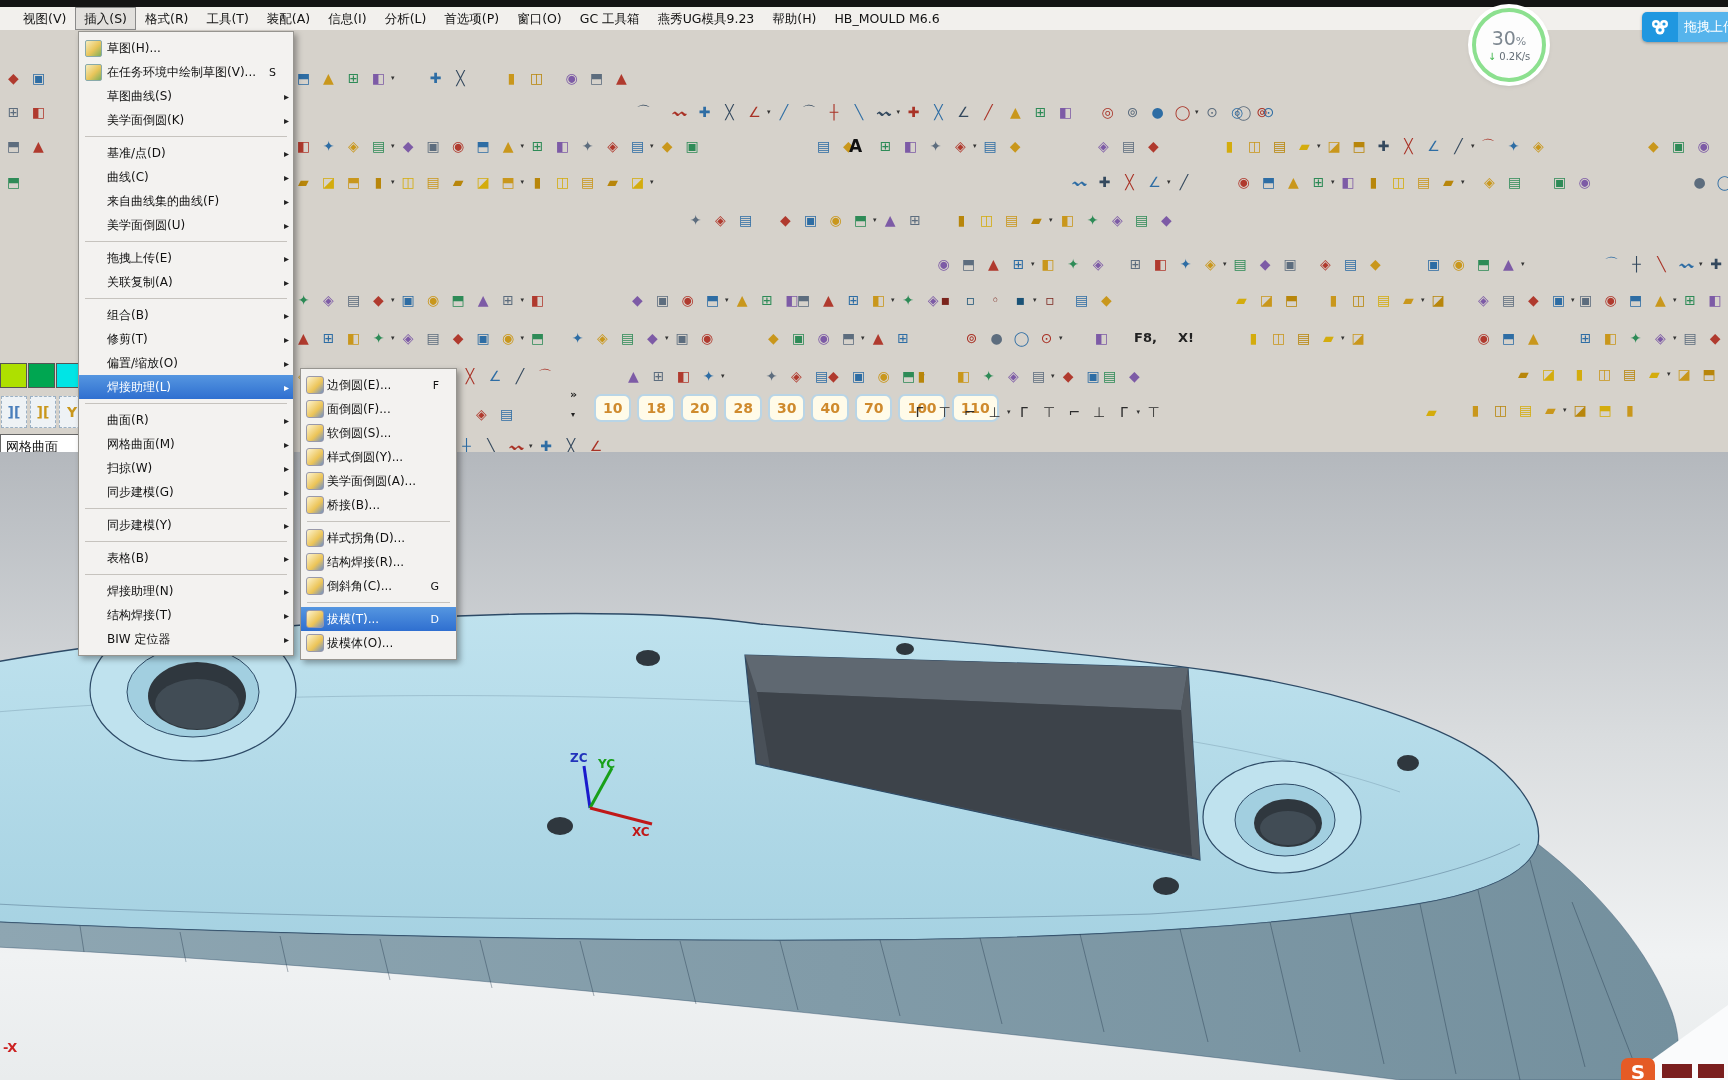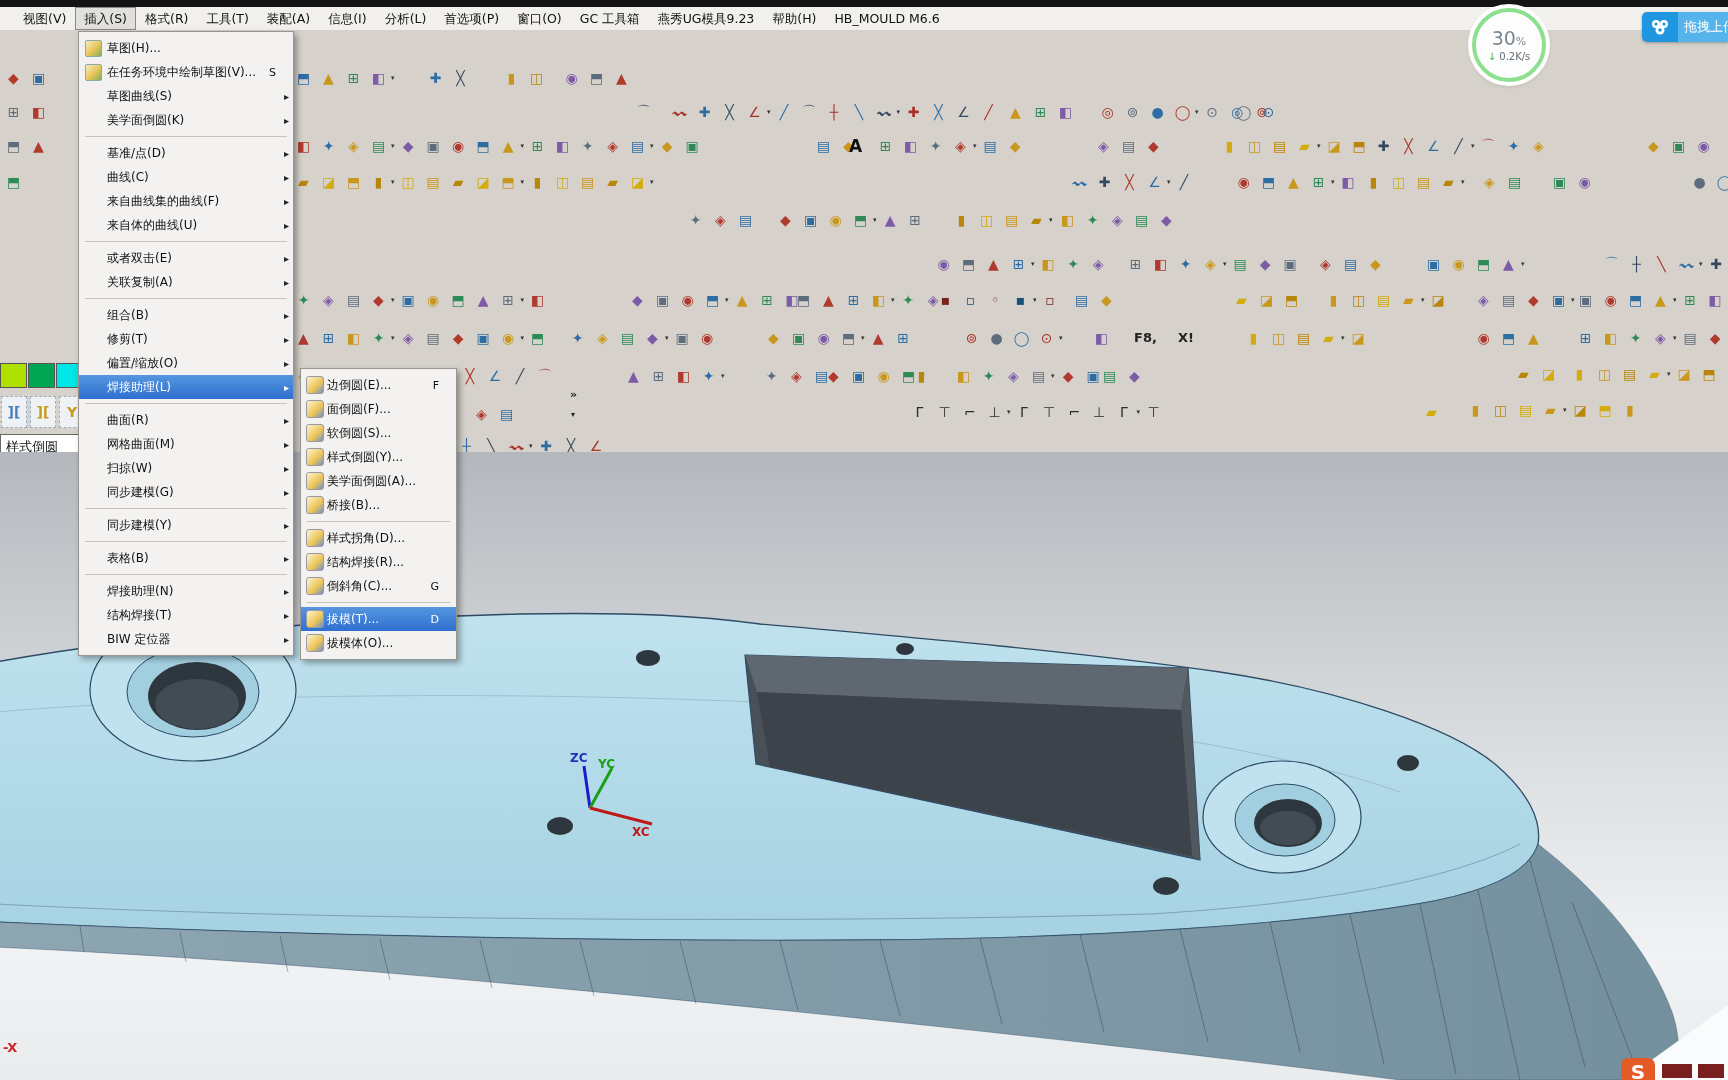--- a/index.html
+++ b/index.html
@@ -90,25 +90,36 @@
     <div class="abs" id="swatches">
         <div class="swatch" style="background: rgb(174, 224, 0);"></div>
         <div class="swatch" style="background: rgb(0, 166, 81);"></div>
         <div class="swatch" style="background: rgb(0, 229, 229);"></div>
       </div>
     <div class="abs" id="brackets">
         <div class="brk" style="color: rgb(74, 126, 187);">][</div>
         <div class="brk" style="color: rgb(201, 151, 28);">][</div>
         <div class="brk" style="color: rgb(201, 151, 28);">Y</div>
       </div>
+    <div class="abs" id="numbtns">
+        <div class="numbtn">10</div>
+        <div class="numbtn">18</div>
+        <div class="numbtn">20</div>
+        <div class="numbtn">28</div>
+        <div class="numbtn">30</div>
+        <div class="numbtn">40</div>
+        <div class="numbtn">70</div>
+        <div class="numbtn">100</div>
+        <div class="numbtn">110</div>
+      </div>
     <div class="abs chev" style="left:570px;top:358px;">»</div>
     <div class="abs chev" style="left:571px;top:380px;font-size:8px;">▾</div>
     <div class="txtbtn" style="left:1134px;top:300px;">F8,</div>
     <div class="txtbtn" style="left:1178px;top:300px;">X!</div>
-    <div class="abs" id="combo">样式倒圆</div>
+    <div class="abs" id="combo">网格曲面</div>
     <div class="abs" id="statusrow"></div>
     <div class="abs" id="statusfrag">，或者双击</div>
   <div class="cluster" style="left: 2px; top: 36px;">
         <span class="tbi" style="color: rgb(176, 58, 46);">◆</span>
         <span class="tbi" style="color: rgb(46, 109, 164);">▣</span>
       </div>
       <div class="cluster" style="left: 292px; top: 36px;">
         <span class="tbi" style="color: rgb(46, 109, 164);">⬒</span>
         <span class="tbi" style="color: rgb(201, 151, 28);">▲</span>
         <span class="tbi" style="color: rgb(46, 139, 87);">⊞</span>
@@ -764,28 +775,28 @@
         <span class="mar">▸</span>
       </div>
       <div class="mrow">
         <span class="mico"></span>
         <span class="mlab">来自曲线集的曲线(F)</span>
         <span class="msc"></span>
         <span class="mar">▸</span>
       </div>
       <div class="mrow">
         <span class="mico"></span>
-        <span class="mlab">来自体的曲线(U)</span>
+        <span class="mlab">美学面倒圆(U)</span>
         <span class="msc"></span>
         <span class="mar">▸</span>
       </div>
       <div class="msep"></div>
       <div class="mrow">
         <span class="mico"></span>
-        <span class="mlab">或者双击(E)</span>
+        <span class="mlab">拖拽上传(E)</span>
         <span class="msc"></span>
         <span class="mar">▸</span>
       </div>
       <div class="mrow">
         <span class="mico"></span>
         <span class="mlab">关联复制(A)</span>
         <span class="msc"></span>
         <span class="mar">▸</span>
       </div>
       <div class="msep"></div>

